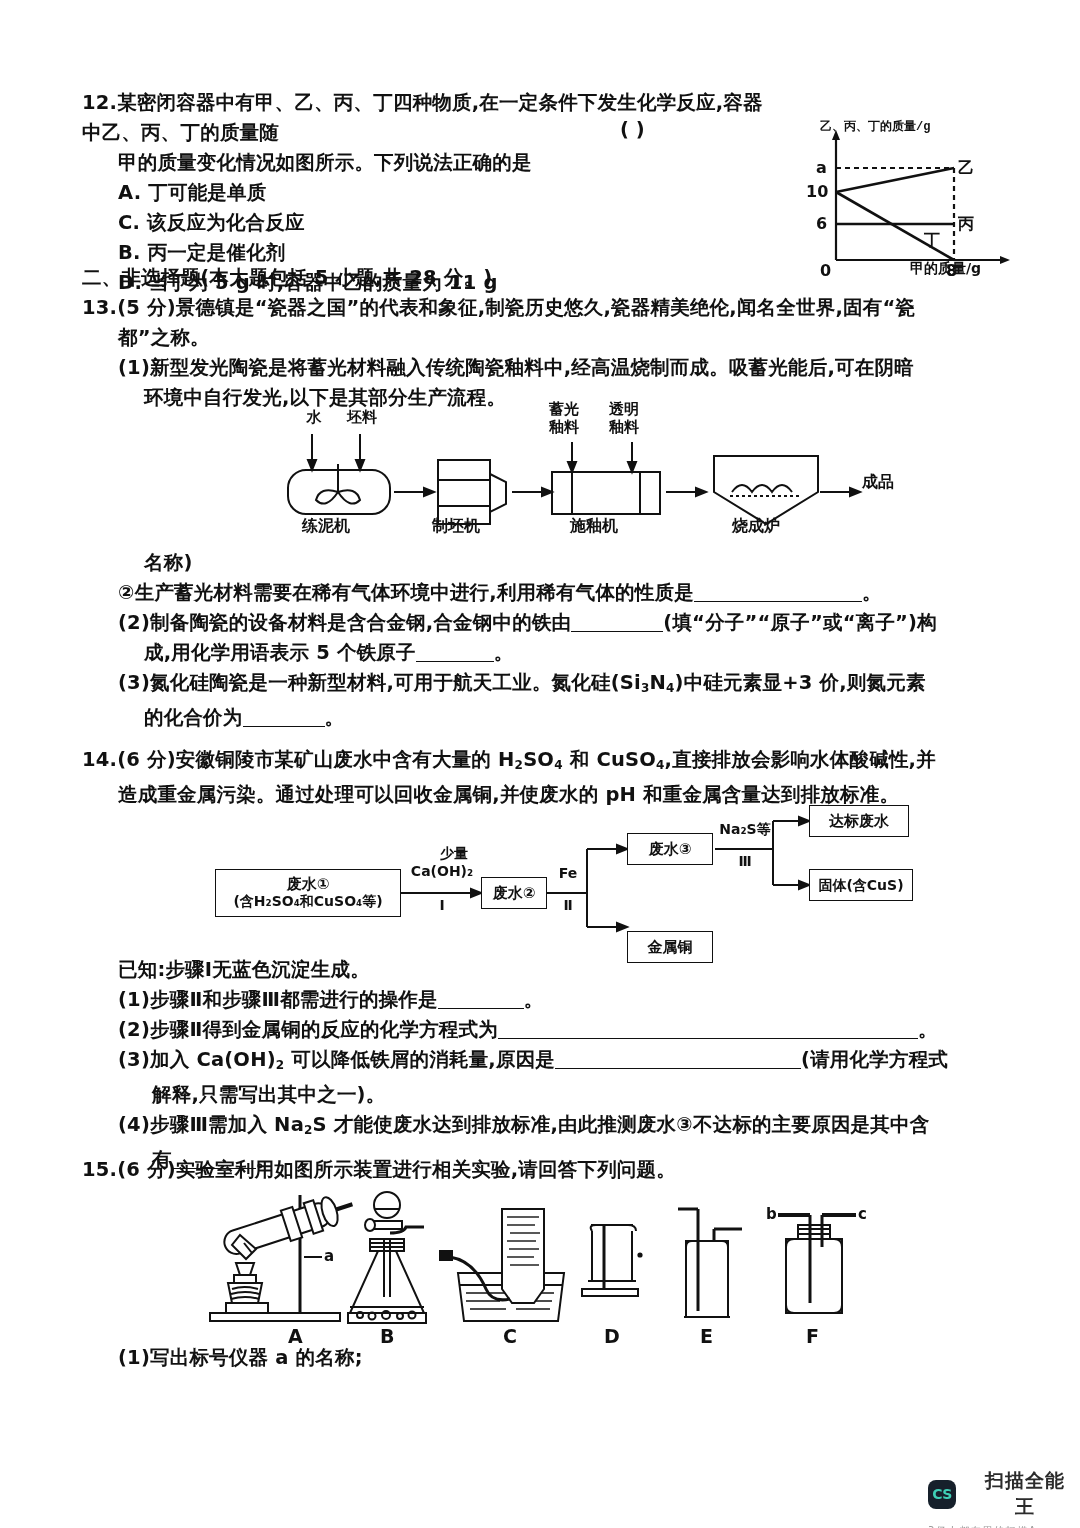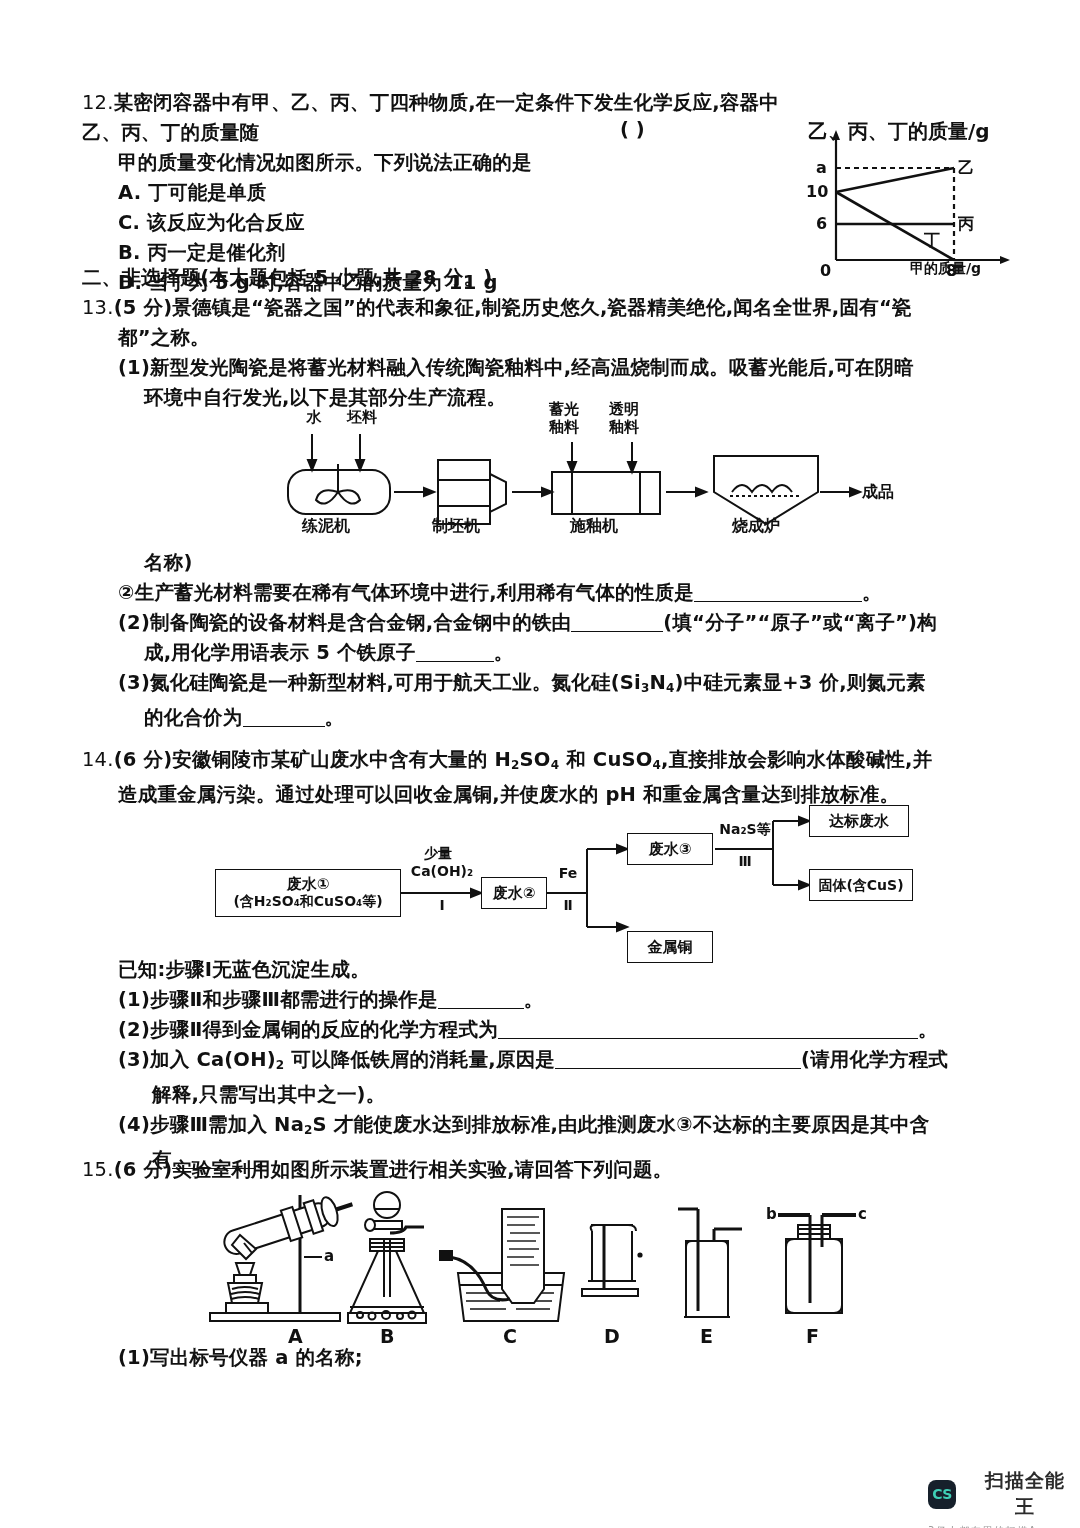--- a/index.html
+++ b/index.html
@@ -9,33 +9,33 @@
     background:#ffffff;
     font-family:"DejaVu Sans","Liberation Sans",sans-serif;
     color:#111;
     position:relative;
     overflow:hidden;
   }
   .page { position:absolute; left:0; top:0; width:1080px; height:1528px; }
 
   
   .q { position:absolute; font-size:19.5px; line-height:30px; font-weight:700; letter-spacing:.2px; }
-  .num { font-weight:400; }
+  .num { font-weight:700; }
   .sub { font-size:12px; vertical-align:-3px; }
   .blank { display:inline-block; border-bottom:1.6px solid #111; vertical-align:-3px; }
 
   
   #q12 { left:82px; top:88px; width:700px; }
   #q12 .l { display:block; }
   #q12 .opt { display:block; margin-left:36px; }
   .brk { position:absolute; left:620px; top:118px; font-size:19.5px; font-weight:700; }
 
   
   #chart12 { position:absolute; left:806px; top:120px; width:268px; height:165px; }
-  #chart12 .ytitle { position:absolute; left:2px; top:-2px; font-size:20px; font-weight:700; white-space:nowrap; }
+  #chart12 .ytitle { position:absolute; left:14px; top:-2px; font-size:12px; font-weight:700; white-space:nowrap;font-family:Liberation Mono, monospace; }
   #chart12 .xtitle { position:absolute; left:104px; top:140px; font-size:14px; font-weight:700; white-space:nowrap; }
   #chart12 svg { position:absolute; left:0; top:0; }
   #chart12 .lbl { position:absolute; font-size:16px; font-weight:700; }
 
   
   #sec2 { left:82px; top:263px; width:640px; }
 
   
   #q13 { left:82px; top:293px; width:925px; }
   #q13 .l { display:block; }
@@ -188,21 +188,21 @@
 
         <line x1="540" y1="84" x2="572" y2="84"></line>
           <polygon points="580,84 570,80 570,88" fill="#111"></polygon>
       </g>
     </svg>
 
     <div class="cap" style="left:22px; top:108px;">练泥机</div>
     <div class="cap" style="left:152px; top:108px;">制坯机</div>
     <div class="cap" style="left:290px; top:108px;">施釉机</div>
     <div class="cap" style="left:452px; top:108px;">烧成炉</div>
-    <div class="cap" style="left:582px; top:74px;">成品</div>
+    <div class="cap" style="left:582px; top:64px;">成品</div>
   </div>
 
   <div class="q" id="q13b">
     <span class="cont">名称)</span>
     <span class="i1"><span>②生产蓄光材料需要在稀有气体环境中进行,利用稀有气体的性质是</span><span class="blank" style="width:168px"></span><span>。</span></span>
     <span class="i1"><span>(2)制备陶瓷的设备材料是含合金钢,合金钢中的铁由</span><span class="blank" style="width:92px"></span><span>(填“分子”“原子”或“离子”)构</span></span>
     <span class="cont"><span>成,用化学用语表示 5 个铁原子</span><span class="blank" style="width:78px"></span><span>。</span></span>
     <span class="i1"><span>(3)氮化硅陶瓷是一种新型材料,可用于航天工业。氮化硅(Si</span><span class="sub">3</span><span>N</span><span class="sub">4</span><span>)中硅元素显+3 价,则氮元素</span></span>
     <span class="cont"><span>的化合价为</span><span class="blank" style="width:82px"></span><span>。</span></span>
   </div>
@@ -232,21 +232,21 @@
           <polygon points="594,16 584,12 584,20" fill="#111"></polygon>
         <line x1="558" y1="80" x2="586" y2="80"></line>
           <polygon points="594,80 584,76 584,84" fill="#111"></polygon>
       </g>
     </svg>
 
     <div class="bx" style="left:0px; top:64px; width:186px; height:48px; flex-direction:column;">
       <span>废水①</span>
       <span style="font-size:14px">(含H₂SO₄和CuSO₄等)</span>
     </div>
-    <div class="t" style="left:184px; top:40px; width:78px;">少量</div>
+    <div class="t" style="left:200px; top:40px; width:78px;">少量</div>
     <div class="t" style="left:188px; top:58px; width:78px;">Ca(OH)₂</div>
     <div class="t" style="left:188px; top:92px; width:78px;">Ⅰ</div>
 
     <div class="bx" style="left:266px; top:72px; width:66px; height:32px;">废水②</div>
     <div class="t" style="left:334px; top:60px; width:38px;">Fe</div>
     <div class="t" style="left:334px; top:92px; width:38px;">Ⅱ</div>
 
     <div class="bx" style="left:412px; top:28px; width:86px; height:32px;">废水③</div>
     <div class="bx" style="left:412px; top:106px; width:86px; height:32px;margin-top:20px;">金属铜</div>
 

